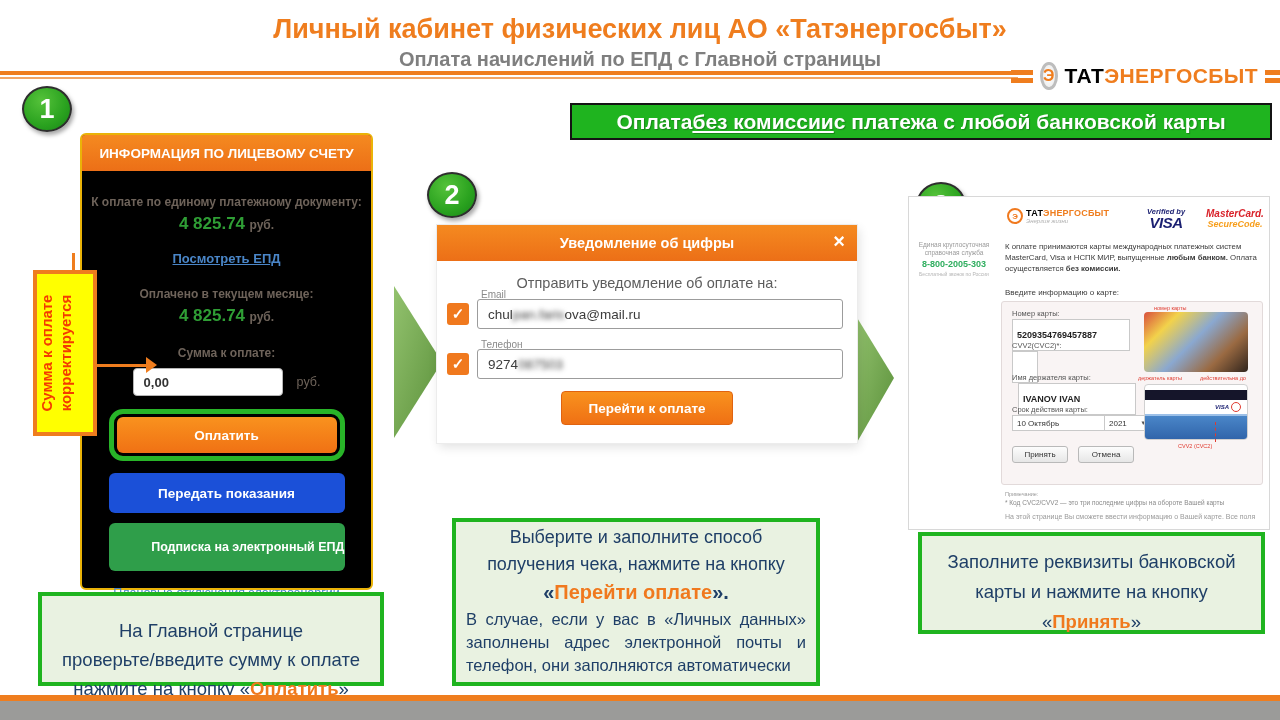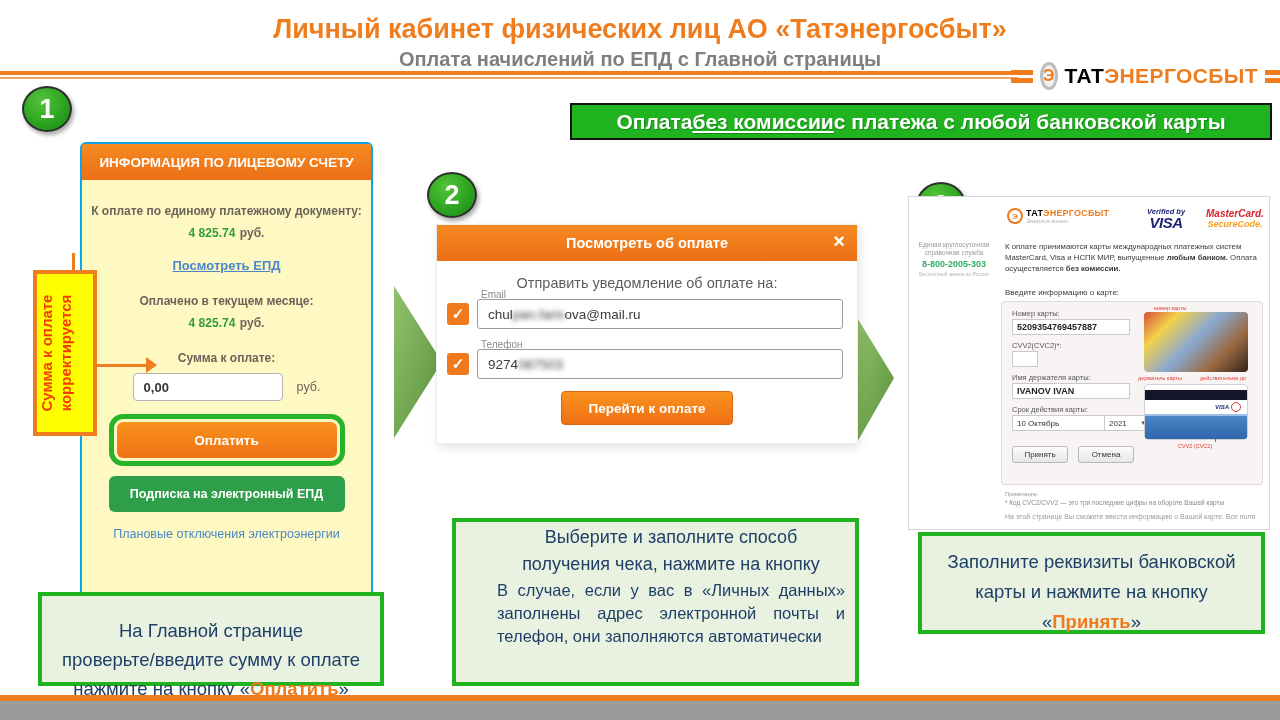--- a/index.html
+++ b/index.html
@@ -32,43 +32,43 @@
   .banner .u { text-decoration:underline; }
 
   
   .badge { position:absolute; width:50px; height:46px; border-radius:50%;
            background:radial-gradient(circle at 38% 30%, #55c23a 0%, #2aa21f 60%, #178517 100%);
            border:2px solid #2e2e2e; box-shadow:2px 3px 4px rgba(0,0,0,.35);
            display:flex; align-items:center; justify-content:center;
            color:#fff; font-size:27px; font-weight:bold; }
 
   
-  .panel1 { position:absolute; left:80px; top:142px; width:293px; height:457px;
-            border:2px solid #0ea5e9; border-radius:6px; background:#fef9c3; text-align:center; }
+  .panel1 { position:absolute; left:80px; top:133px; width:293px; height:457px;
+            border:2px solid #eab308; border-radius:6px; background:#000000; text-align:center; }
   .p1-header { height:36px; background:linear-gradient(#f58a20,#ec6f17); border-radius:3px 3px 0 0;
                color:#fff; font-weight:bold; font-size:13.5px;
                display:flex; align-items:center; justify-content:center; }
   .p1-label { margin-top:20px; font-size:12px; font-weight:bold; color:#6e635a; }
   .p1-label.first { margin-top:24px; }
   .p1-amount { margin-top:5px; }
-  .p1-amount b { color:#2f9e35; font-size:12px; }
+  .p1-amount b { color:#2f9e35; font-size:17px; }
   .p1-amount span { font-size:12px; color:#6e635a; font-weight:bold; }
   .p1-link { display:inline-block; margin-top:17px; color:#4a86c8; font-size:13px;
              font-weight:bold; text-decoration:underline; cursor:pointer; }
   .p1-inputrow { margin-top:8px; display:flex; align-items:center; justify-content:center; gap:14px; }
   .p1-inputrow input { width:150px; height:28px; border:1px solid #b5b5b5; border-radius:4px;
                        padding-left:10px; font-size:13px; font-weight:bold; color:#333;
                        font-family:inherit; }
   .p1-inputrow span { font-size:12.5px; color:#6e635a; }
   .pay-wrap { margin:13px auto 0; width:236px; border:5px solid #28b428; border-radius:14px; padding:3px; }
   .btn { display:block; border:none; border-radius:6px; color:#fff; font-weight:bold;
          font-family:inherit; cursor:pointer; }
   .btn-pay { width:100%; height:36px; background:linear-gradient(#f9921e,#f07114); font-size:13.5px; }
   .btn-blue { margin:12px auto 0; width:236px; height:40px; background:#1b50d8; font-size:13.5px; }
-  .btn-green2 { margin:10px auto 0; width:236px; height:36px; background:#2f9e4a; font-size:12.5px; }
+  .btn-green2 { margin:10px auto 0; width:236px; height:48px; background:#2f9e4a; font-size:12.5px;text-align:right; }
   .p1-link2 { display:inline-block; margin-top:15px; color:#4a86c8; font-size:12.5px; cursor:pointer; }
 
   
   .callout { position:absolute; left:33px; top:270px; width:64px; height:166px;
              background:#ffff00; border:4px solid #ef7d1e; }
   .callout-inner { position:absolute; width:158px; height:56px; left:-51px; top:51px;
                    transform:rotate(-90deg); text-align:center; color:#f43b00;
                    font-weight:bold; font-size:15px; line-height:19px; }
   .callout-line { position:absolute; left:97px; top:364px; width:50px; height:3px; background:#ef7d1e; }
   .callout-head { position:absolute; left:146px; top:357px; width:0; height:0;
@@ -120,21 +120,21 @@
   .mc-logo { position:absolute; left:297px; top:11px; text-align:center; }
   .mc { font-size:10px; font-weight:800; font-style:italic; color:#d9222a; line-height:11px; }
   .sc { font-size:9px; font-weight:800; font-style:italic; color:#f79e1b; }
   .pay-intro { position:absolute; left:96px; top:44px; width:258px; font-size:7.8px;
                line-height:1.42; color:#3a3a3a; }
   .pay-intro b { font-weight:800; }
   .pay-enter { position:absolute; left:96px; top:91px; font-size:8px; color:#3a3a3a; }
   .pay-form { position:absolute; left:92px; top:104px; width:262px; height:184px;
               background:#f9f4f4; border:1px solid #e2dada; border-radius:3px; }
   .f-label { position:absolute; font-size:7.5px; color:#555; }
-  .f-input { position:absolute; background:#fff; border:1px solid #c9c9c9; height:16px;
+  .f-input { position:absolute; background:#fff; border:1px solid #c9c9c9; height:32px;
              display:flex; align-items:center; padding-left:4px; font-size:9px;
              font-weight:bold; color:#222; }
   .f-sel { position:absolute; background:#fff; border:1px solid #c9c9c9; height:16px;
            display:flex; align-items:center; justify-content:space-between; padding:0 4px;
            font-size:8px; color:#333; cursor:pointer; }
   .f-sel i { font-style:normal; font-size:7px; color:#555; }
   .f-btn { position:absolute; width:56px; height:17px; background:linear-gradient(#fdfdfd,#e6e6e6);
            border:1px solid #b9b9b9; border-radius:3px; font-size:8px; color:#333;
            font-family:inherit; cursor:pointer; }
   .ann { position:absolute; font-size:5.5px; color:#e03a2f; }
@@ -153,21 +153,21 @@
   .note1 { position:absolute; left:96px; top:294px; font-size:5.5px; color:#9a9a9a; }
   .note2 { position:absolute; left:96px; top:302px; font-size:6.5px; color:#8a8a8a; }
   .fine { position:absolute; left:96px; top:316px; width:258px; font-size:7px; color:#9a9a9a;
           filter:blur(.5px); text-align:justify; }
 
   
   .ibox { position:absolute; background:#e9f2e1; border:4px solid #1fb41f; color:#1f3f67;
           text-align:center; }
   .ibox .hl { color:#f0791e; font-weight:bold; }
   .ibox1 { left:38px; top:592px; width:346px; height:94px; font-size:18.5px; line-height:29px; padding-top:20px; }
-  .ibox2 { left:452px; top:518px; width:407px; height:168px; font-size:18px; line-height:27px; padding-top:2px;padding-left:31px; }
+  .ibox2 { left:452px; top:518px; width:368px; height:168px; font-size:18px; line-height:27px; padding-top:2px; }
   .ibox2 .hl-line { font-size:20px; line-height:29px; font-weight:bold; }
   .ibox2 .just { text-align:justify; font-size:16.5px; line-height:23px; padding:0 10px; margin-top:1px; }
   .ibox3 { left:918px; top:532px; width:347px; height:102px; font-size:18.5px; line-height:30px; padding-top:11px; }
 
   
   .foot-line { position:absolute; left:0; top:695px; width:1280px; height:6px; background:#ef7d1e; }
   .foot-gray { position:absolute; left:0; top:701px; width:1280px; height:19px; background:#9b9b99; }
 </style>
 </head>
 <body>
@@ -225,20 +225,21 @@
       <span>руб.</span>
     </div>
     <div class="p1-label">Сумма к оплате:</div>
     <div class="p1-inputrow">
       <input value="0,00" style="">
       <span>руб.</span>
     </div>
     <div class="pay-wrap">
       <button class="btn btn-pay">Оплатить</button>
     </div>
+    <button class="btn btn-blue">Передать показания</button>
     <button class="btn btn-green2">Подписка на электронный ЕПД</button>
     <a class="p1-link2">Плановые отключения электроэнергии</a>
   </div>
 
   <div class="callout">
     <div class="callout-inner">
       <div>Сумма к оплате</div>
       <div>корректируется</div>
     </div>
   </div>
@@ -260,21 +261,21 @@
         <linearGradient id="g2" x1="0" y1="0" x2="1" y2="1">
       <stop offset="0" stop-color="#93c26e"></stop>
           <stop offset="1" stop-color="#598f39"></stop>
     </linearGradient>
       </defs>
     <polygon points="0,0 38,62 0,128" fill="url(#g2)"></polygon>
   </svg>
 
   <div class="modal">
     <div class="modal-header">
-      <span>Посмотреть об оплате</span>
+      <span>Уведомление об цифры</span>
       <span class="modal-close">×</span>
     </div>
     <div class="modal-sub">Отправить уведомление об оплате на:</div>
 
     <div class="m-label" style="top:64px">Email</div>
     <div class="m-check" style="top:78px">
         <span>✓</span>
       </div>
     <div class="m-field" style="top:74px">
       <span>chul</span>
@@ -324,21 +325,21 @@
       <span>К оплате принимаются карты международных платежных систем MasterCard, Visa и НСПК МИР, выпущенные </span><b>любым банком.</b><span> Оплата осуществляется </span><b>без комиссии.</b>
     </div>
     <div class="pay-enter">Введите информацию о карте:</div>
 
     <div class="pay-form">
       <div class="f-label" style="left:10px;top:7px">Номер карты:</div>
       <div class="f-input" style="left:10px;top:17px;width:118px">5209354769457887</div>
       <div class="f-label" style="left:10px;top:39px">CVV2(CVC2)*:</div>
       <div class="f-input" style="left:10px;top:49px;width:26px"></div>
       <div class="f-label" style="left:10px;top:71px">Имя держателя карты:</div>
-      <div class="f-input" style="left:10px;top:81px;width:118px">IVANOV IVAN</div>
+      <div class="f-input" style="left:16px;top:81px;width:118px">IVANOV IVAN</div>
       <div class="f-label" style="left:10px;top:103px">Срок действия карты:</div>
       <div class="f-sel" style="left:10px;top:113px;width:104px">
         <span>10 Октябрь</span>
           <i>▾</i>
       </div>
       <div class="f-sel" style="left:102px;top:113px;width:46px">
         <span>2021</span>
           <i>▾</i>
       </div>
       <button class="f-btn" style="left:10px;top:144px">Принять</button>
@@ -367,20 +368,21 @@
 
   <div class="ibox ibox1">
     <div>На Главной странице</div>
     <div>проверьте/введите сумму к оплате</div>
     <div><span>нажмите на кнопку «</span><span class="hl">Оплатить</span><span>»</span></div>
   </div>
 
   <div class="ibox ibox2">
     <div>Выберите и заполните способ</div>
     <div>получения чека, нажмите на кнопку</div>
+    <div class="hl-line"><span>«</span><span class="hl">Перейти оплате</span><span>».</span></div>
     <div class="just">В случае, если у вас в «Личных данных» заполнены адрес электронной почты и телефон, они заполняются автоматически</div>
   </div>
 
   <div class="ibox ibox3">
     <div>Заполните реквизиты банковской</div>
     <div>карты и нажмите на кнопку</div>
     <div><span>«</span><span class="hl">Принять</span><span>»</span></div>
   </div>
 
   <div class="foot-line"></div>

